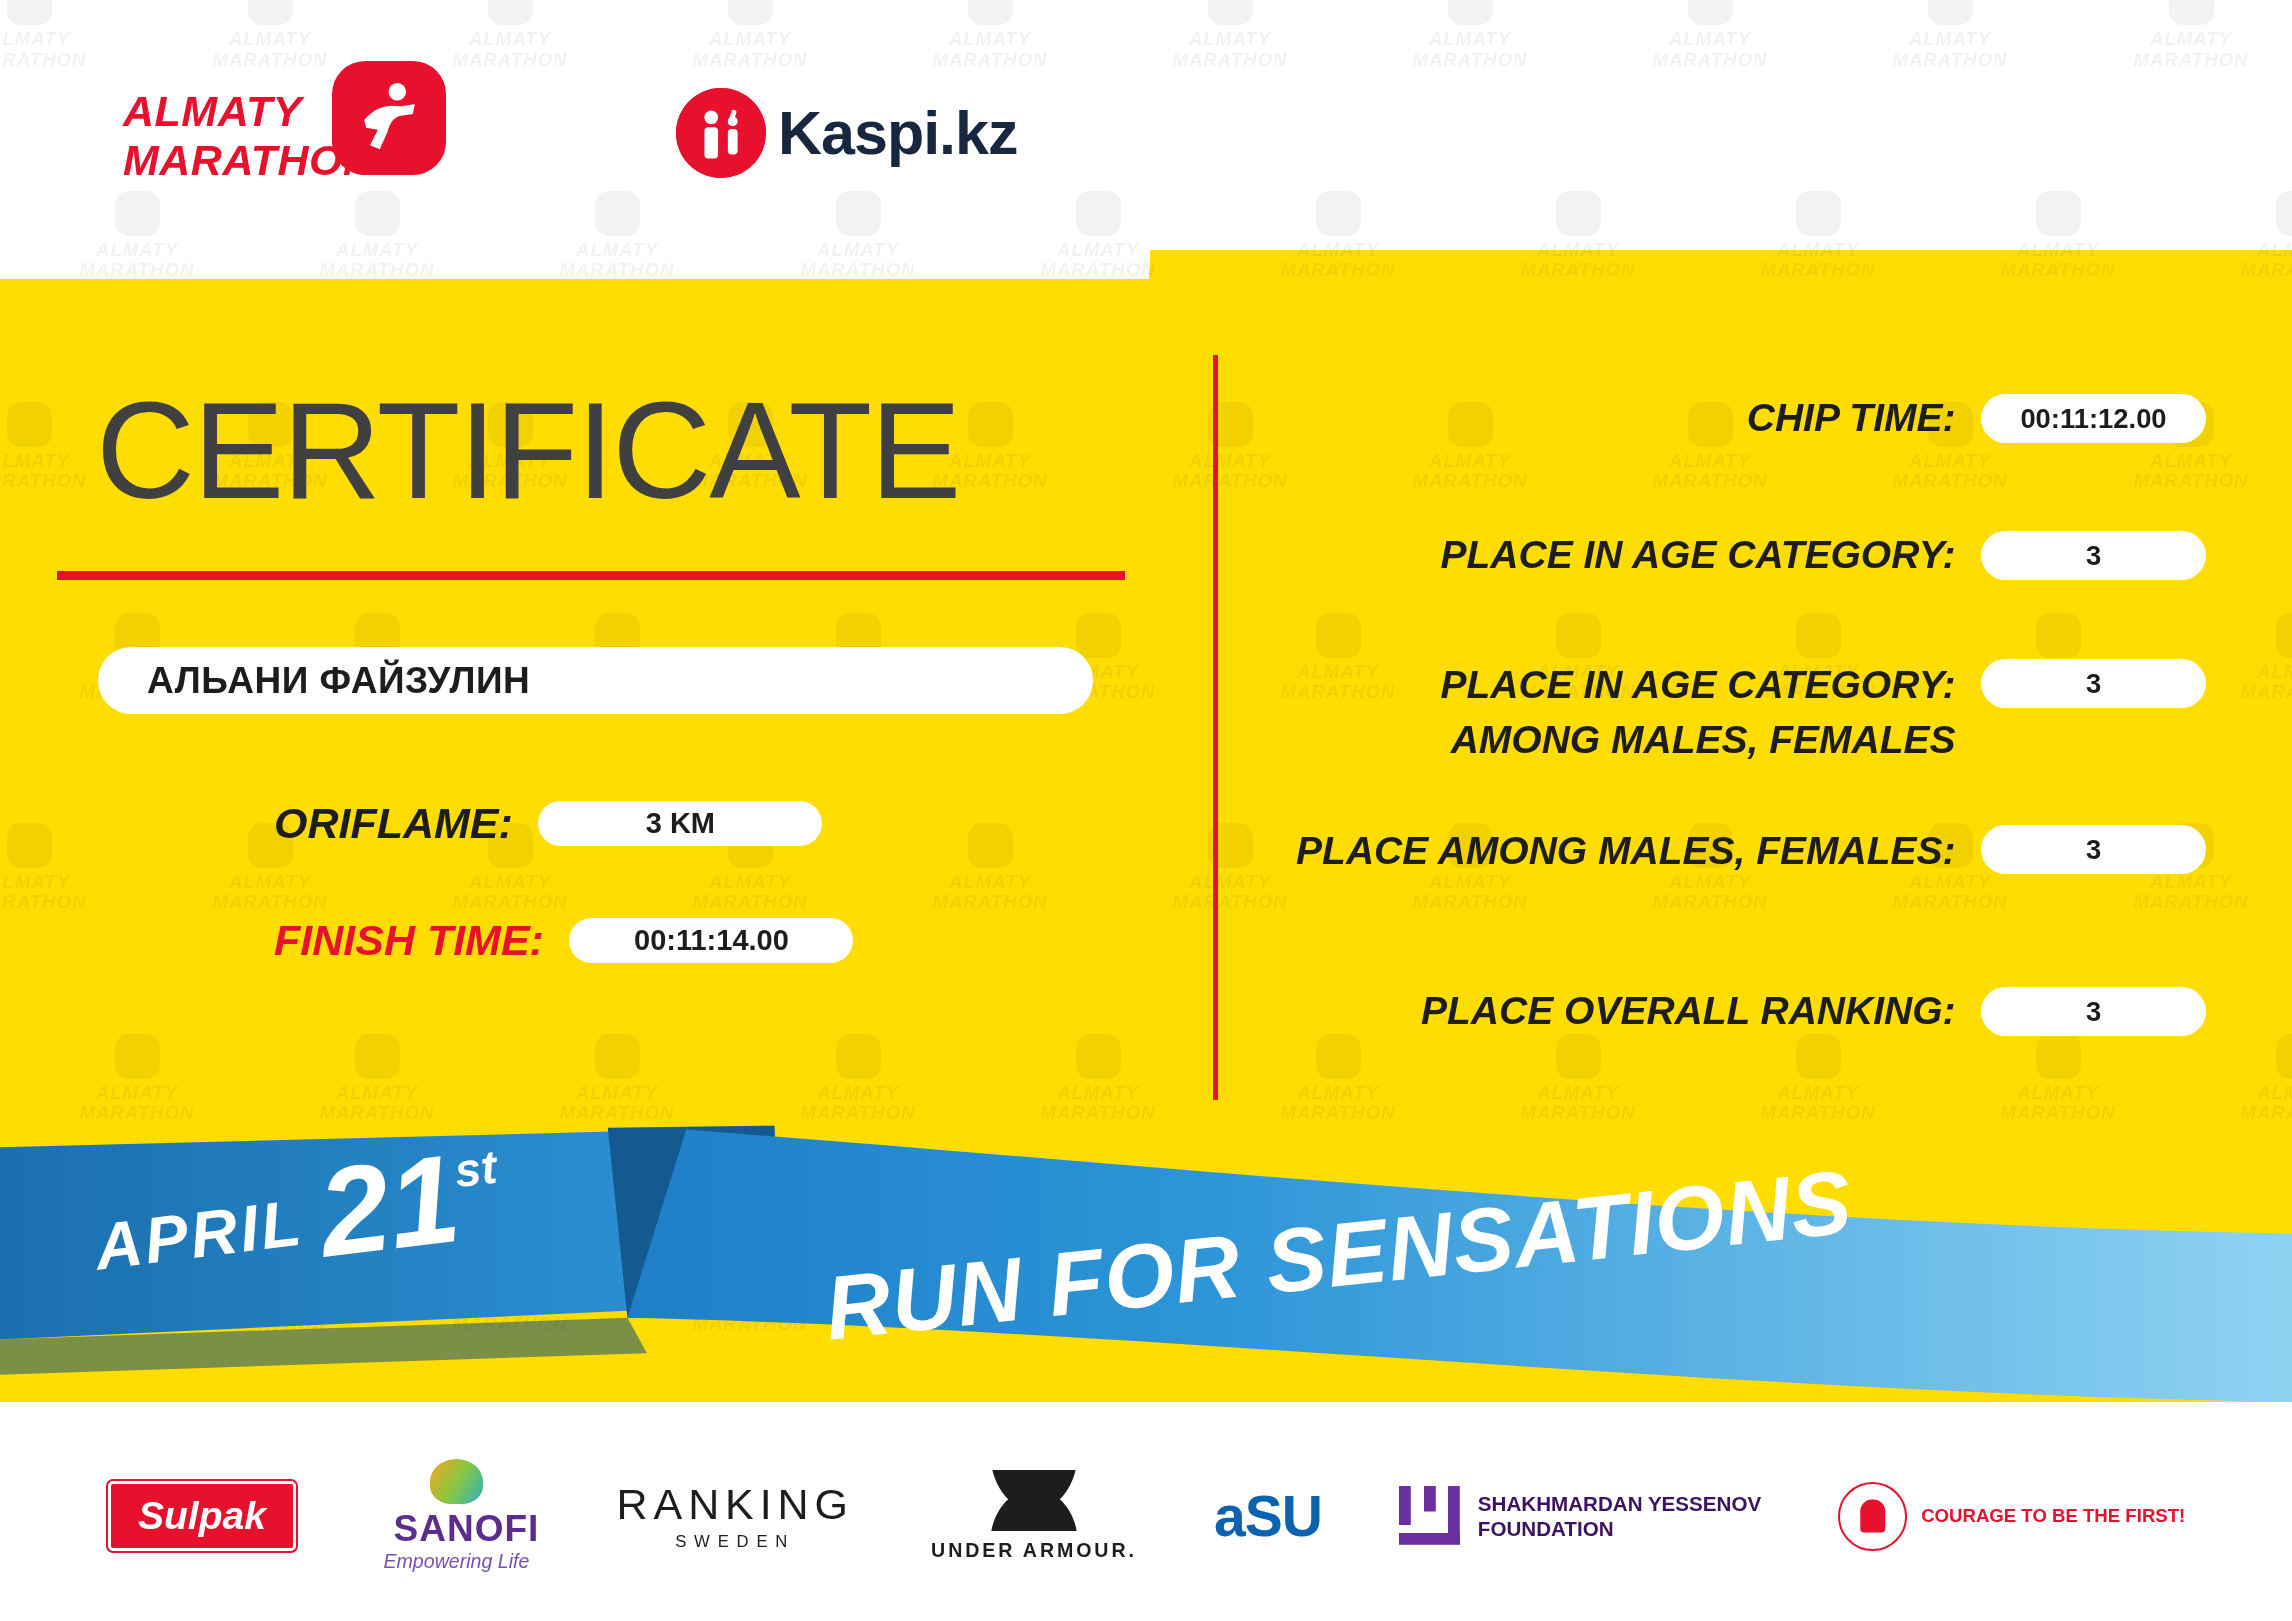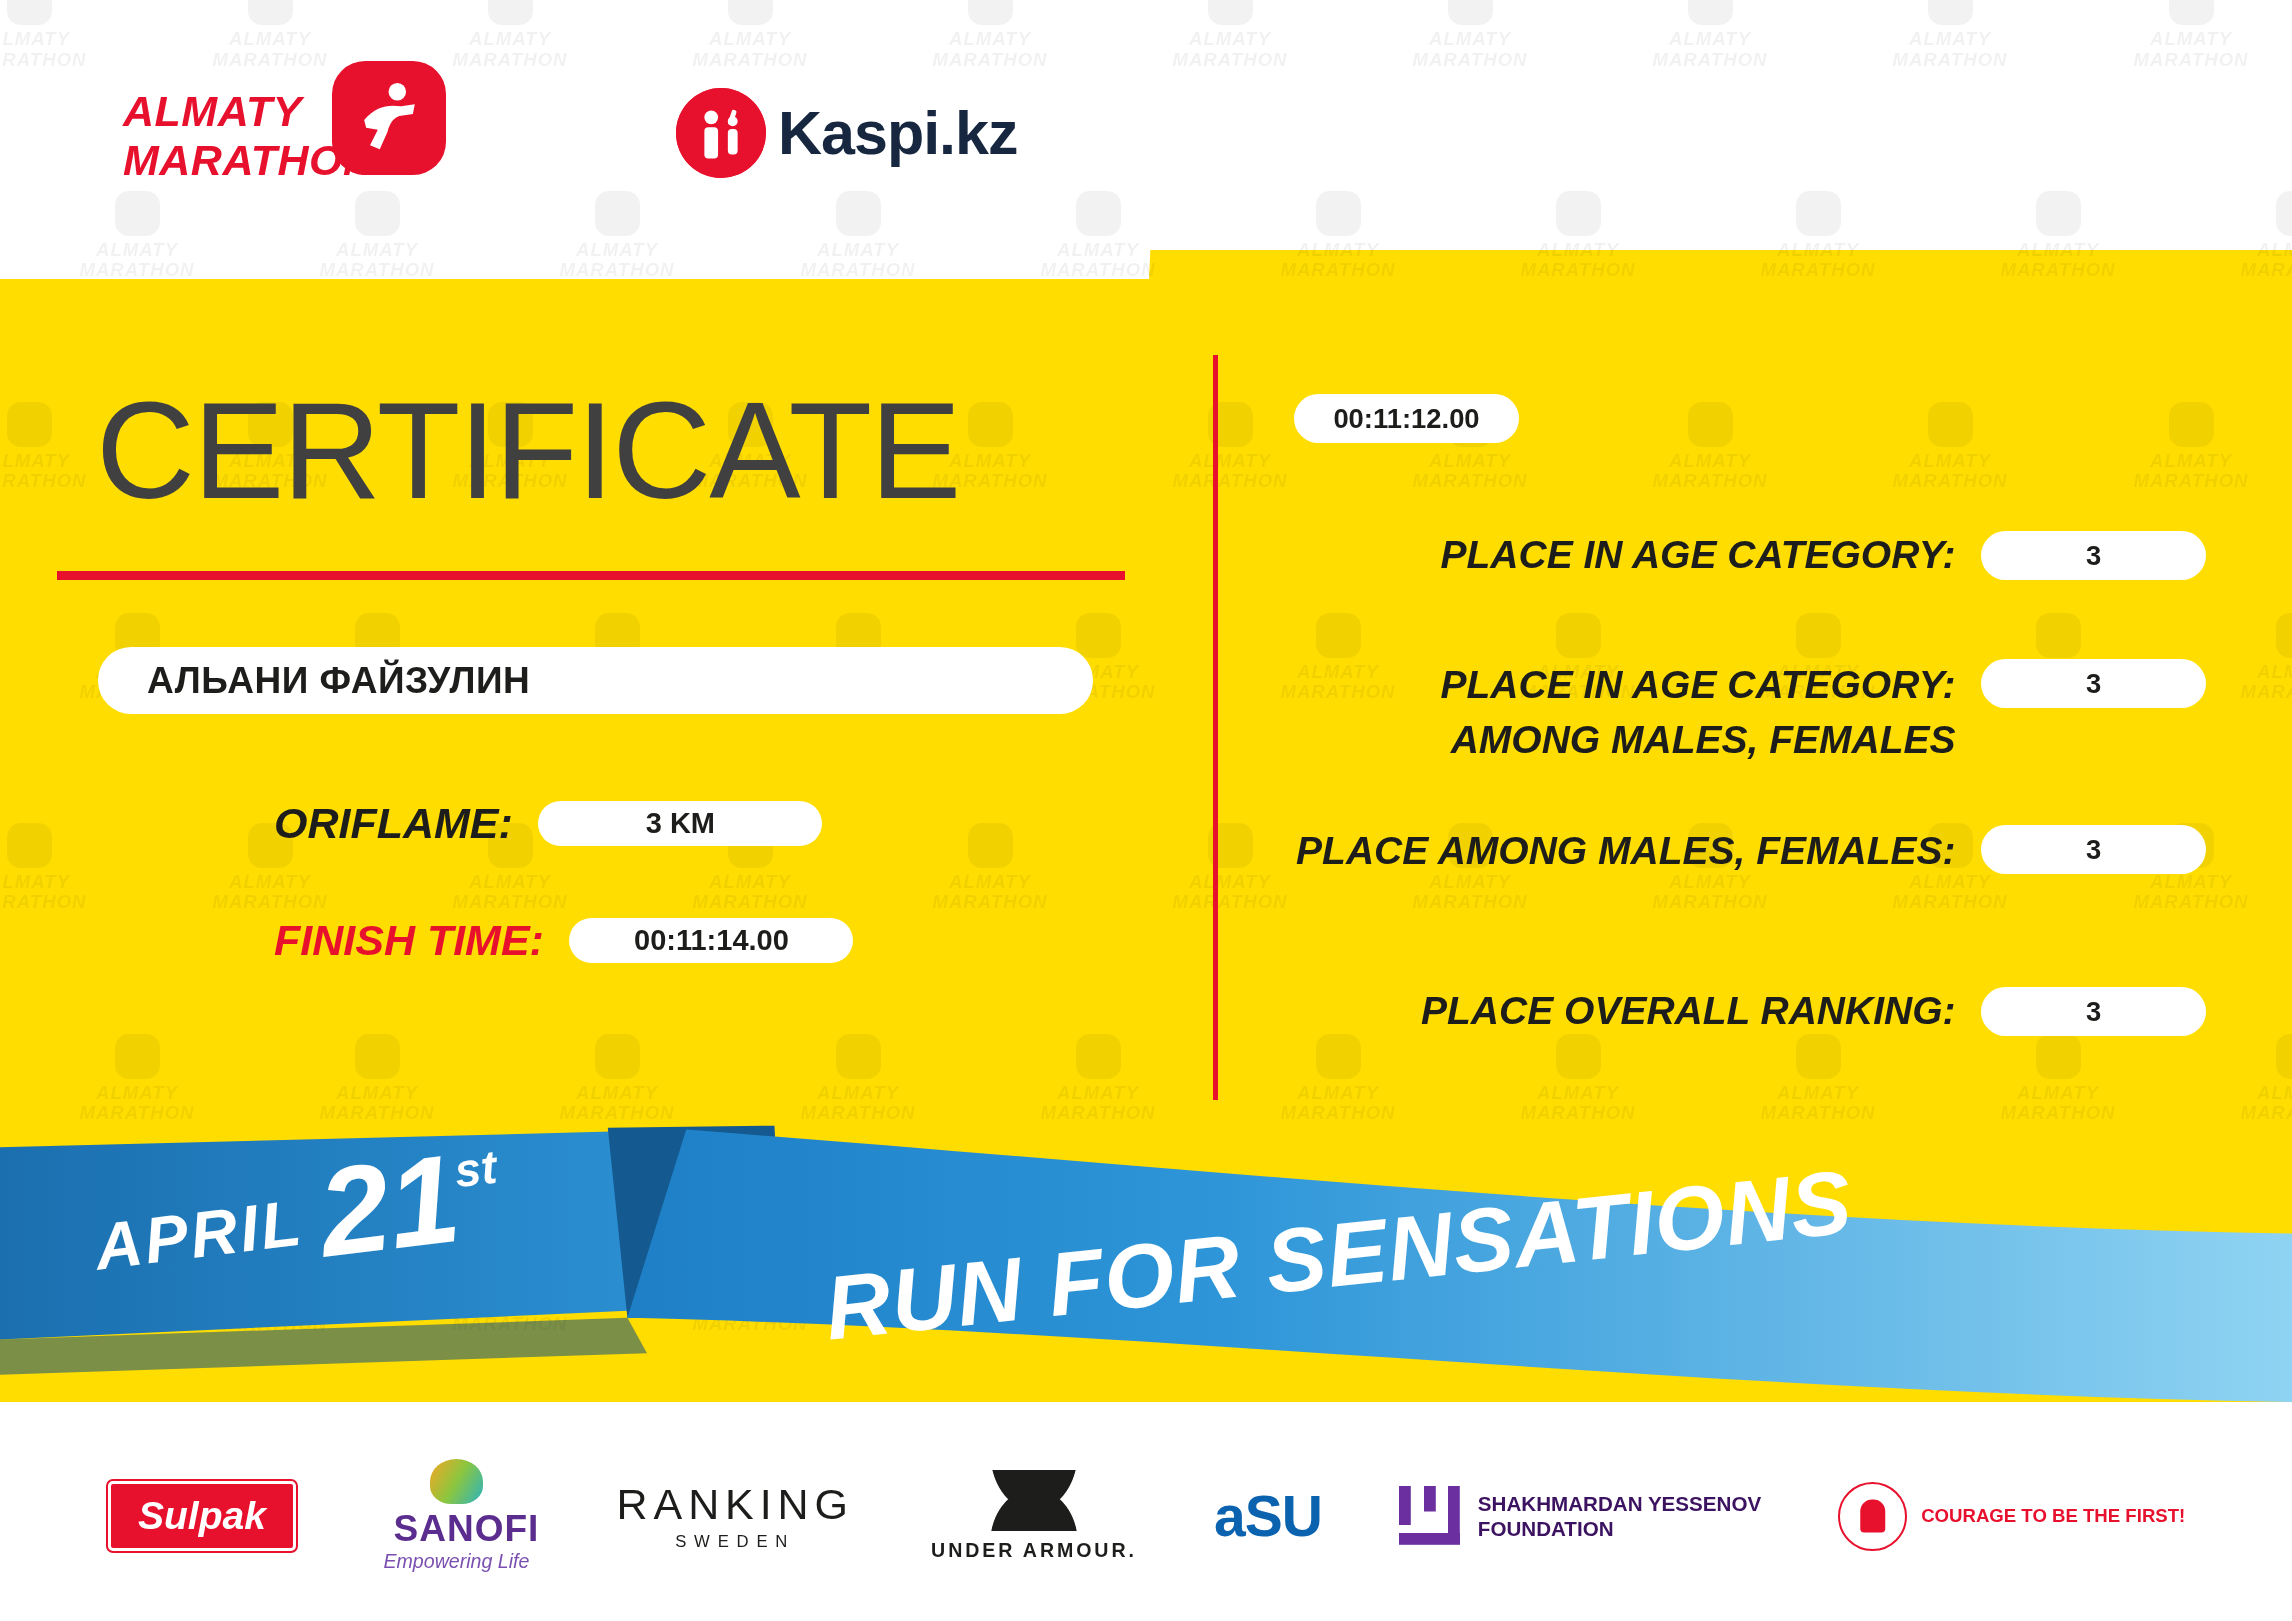--- a/index.html
+++ b/index.html
@@ -358,20 +358,21 @@
   </div>
 
   <div class="row-left" id="row-finish">
     <div class="lbl red">FINISH TIME:</div>
     <div class="val">00:11:14.00</div>
   </div>
 
   <div class="v-divider"></div>
 
   <div class="right-row" id="rrow-0">
+    <div class="rlbl">CHIP TIME:</div>
     <div class="rval">00:11:12.00</div>
   </div>
   <div class="right-row" id="rrow-1">
     <div class="rlbl">PLACE IN AGE CATEGORY:</div>
     <div class="rval">3</div>
   </div>
   <div class="right-row" id="rrow-2">
     <div class="rlbl">PLACE IN AGE CATEGORY: AMONG MALES, FEMALES</div>
     <div class="rval">3</div>
   </div>

